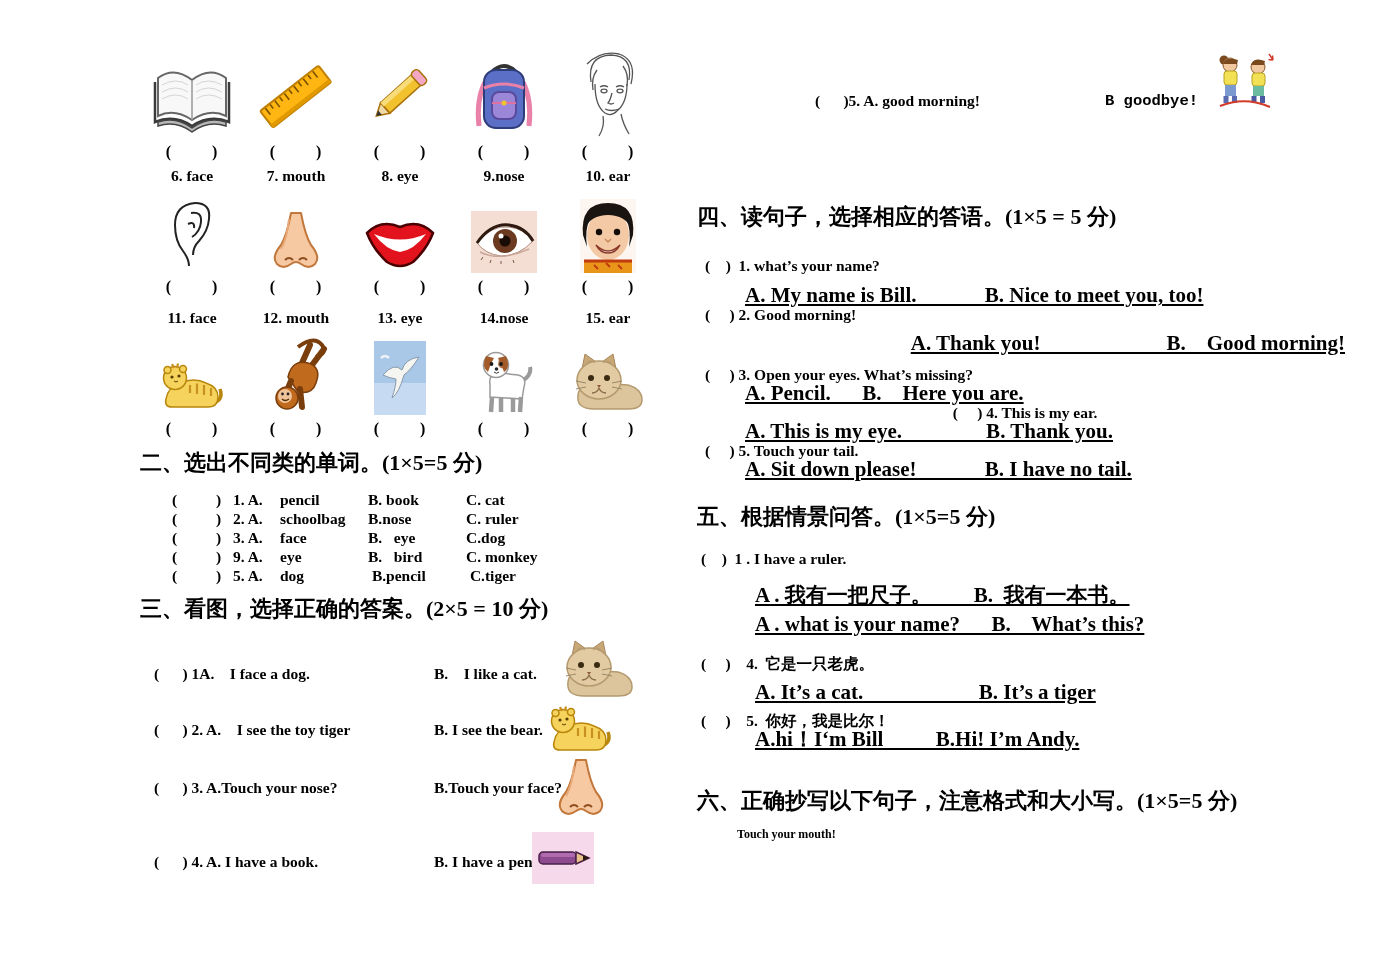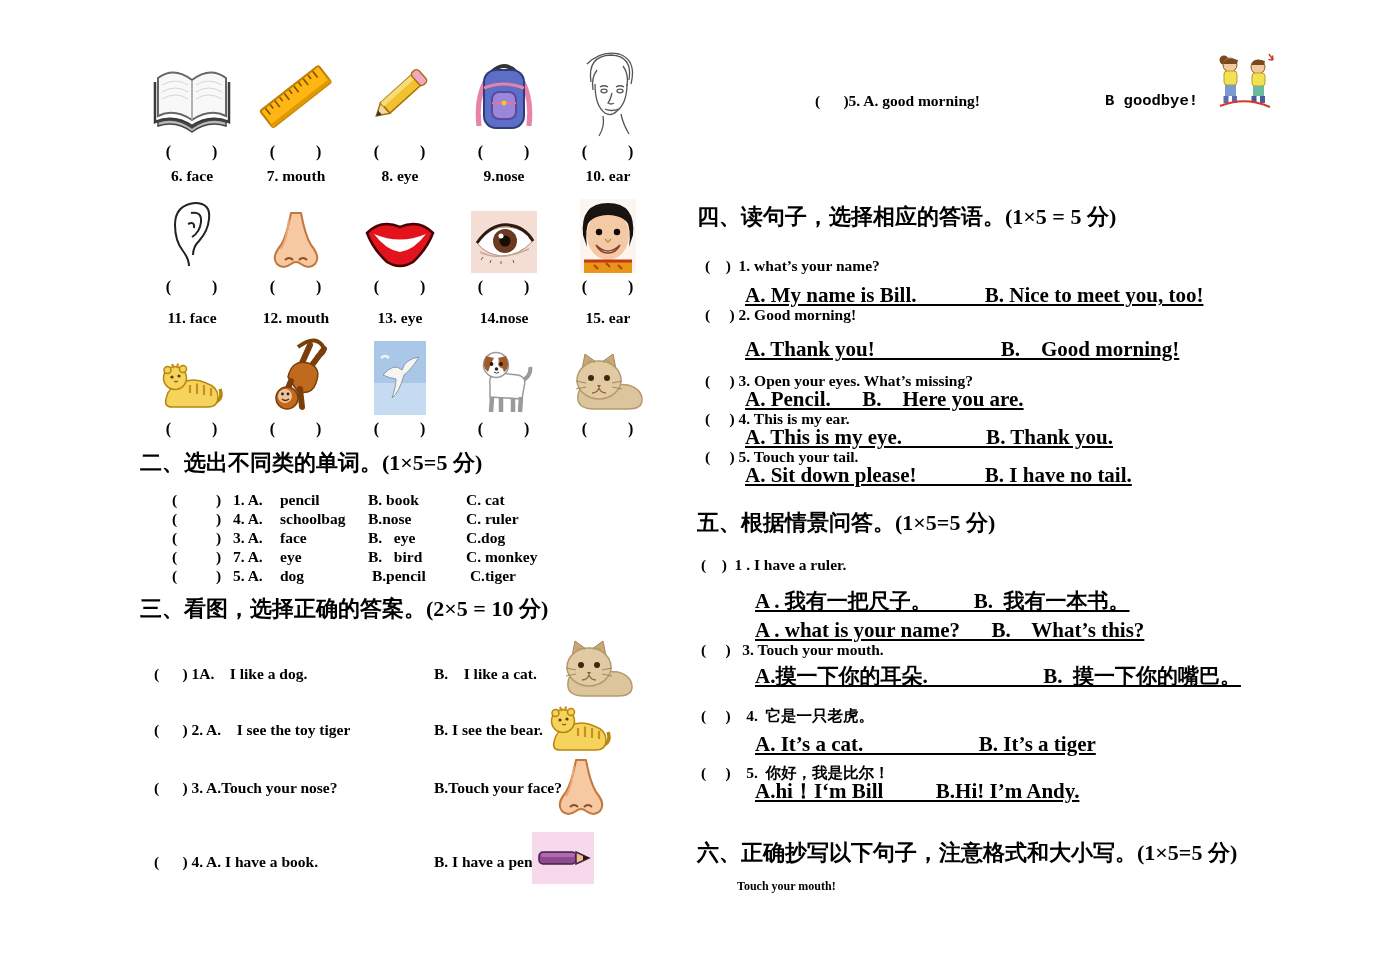--- a/index.html
+++ b/index.html
@@ -302,28 +302,28 @@
                   <path d="M17 12 Q21 8 25 12 M33 12 Q37 8 41 12" stroke="#B49A6E" fill="none"></path>
                 </svg></span>
             </div>
             <div class="paren">(        )</div>
           </div>
         </div>
       </div>
     <div class="sec" id="t2">二、选出不同类的单词。(1×5=5 分)</div>
     <div class="p2rows" id="p2rows">
         <div class="p2row"><span class="p2paren">(          )</span><span class="p2num">1. A.</span><span class="p2a">pencil</span><span class="p2b">B. book</span><span class="p2c">C. cat</span></div>
-        <div class="p2row"><span class="p2paren">(          )</span><span class="p2num">4. A.</span><span class="p2a">schoolbag</span><span class="p2b">B.nose</span><span class="p2c">C. ruler</span></div>
+        <div class="p2row"><span class="p2paren">(          )</span><span class="p2num">2. A.</span><span class="p2a">schoolbag</span><span class="p2b">B.nose</span><span class="p2c">C. ruler</span></div>
         <div class="p2row"><span class="p2paren">(          )</span><span class="p2num">3. A.</span><span class="p2a">face</span><span class="p2b">B.   eye</span><span class="p2c">C.dog</span></div>
-        <div class="p2row"><span class="p2paren">(          )</span><span class="p2num">7. A.</span><span class="p2a">eye</span><span class="p2b">B.   bird</span><span class="p2c">C. monkey</span></div>
+        <div class="p2row"><span class="p2paren">(          )</span><span class="p2num">9. A.</span><span class="p2a">eye</span><span class="p2b">B.   bird</span><span class="p2c">C. monkey</span></div>
         <div class="p2row"><span class="p2paren">(          )</span><span class="p2num">5. A.</span><span class="p2a">dog</span><span class="p2b"> B.pencil</span><span class="p2c"> C.tiger</span></div>
       </div>
     <div class="sec" id="t3">三、看图，选择正确的答案。(2×5 = 10 分)</div>
     <div id="p3rows">
-        <div class="p3row" style="margin-top: 22px;"><span class="p3a">(      ) 1A.    I like a dog.</span><span class="p3b">B.    I like a cat.</span><span class="p3img icon" style="left: 420px; top: -8px;"><svg width="76" height="64" viewBox="0 0 76 64">
+        <div class="p3row" style="margin-top: 22px;"><span class="p3a">(      ) 1A.    I face a dog.</span><span class="p3b">B.    I like a cat.</span><span class="p3img icon" style="left: 420px; top: -8px;"><svg width="76" height="64" viewBox="0 0 76 64">
               <path d="M24 58 Q6 58 8 44 Q10 30 28 32 L58 34 Q72 38 72 49 Q72 58 58 58 Z" fill="#DCC49C" stroke="#B49A6E" stroke-width="1.5"></path>
               <path d="M12 18 L15 3 L26 11 Z" fill="#C9A877" stroke="#A8865A"></path>
               <path d="M46 18 L43 3 L32 11 Z" fill="#C9A877" stroke="#A8865A"></path>
               <ellipse cx="29" cy="29" rx="22" ry="19" fill="#E2CBA2" stroke="#B49A6E" stroke-width="1.5"></ellipse>
               <circle cx="21" cy="27" r="3" fill="#3a2a12"></circle>
               <circle cx="37" cy="27" r="3" fill="#3a2a12"></circle>
               <path d="M27 34 L31 34 L29 37 Z" fill="#8a5a3a"></path>
               <path d="M29 37 Q27 42 22 42 M29 37 Q31 42 36 42" stroke="#8a6a4a" fill="none" stroke-width="1.3"></path>
               <path d="M6 30 L16 32 M6 38 L16 36 M52 30 L42 32 M52 38 L42 36" stroke="#9a8a6a" stroke-width="1"></path>
               <path d="M17 12 Q21 8 25 12 M33 12 Q37 8 41 12" stroke="#B49A6E" fill="none"></path>
@@ -382,47 +382,43 @@
           </svg></span>
     </div>
     <div class="sec" id="t4">四、读句子，选择相应的答语。(1×5 = 5 分)</div>
     <div id="p4items" class="p4">
         <div class="item">
           <div class="q" style="margin-top: 24px;">(    )  1. what’s your name?</div>
           <div class="ans" style="margin-top: 11px;">A. My name is Bill.             B. Nice to meet you, too!</div>
         </div>
         <div class="item">
           <div class="q" style="margin-top: 0px;">(     ) 2. Good morning!</div>
-          <div class="ans" style="margin-top: 16px;">A. Thank you!                        B.    Good morning!</div>
+          <div class="ans" style="margin-top: 10px; text-align: right;">A. Thank you!                        B.    Good morning!</div>
         </div>
         <div class="item">
           <div class="q" style="margin-top: 12px;">(     ) 3. Open your eyes. What’s missing?</div>
           <div class="ans" style="margin-top: 0px;">A. Pencil.      B.    Here you are.</div>
         </div>
         <div class="item">
-          <div class="q" style="margin-top: 0px;">(     ) 4. This is my ear.</div>
+          <div class="q" style="margin-top: 0px; text-align: center;">(     ) 4. This is my ear.</div>
           <div class="ans" style="margin-top: 0px;">A. This is my eye.                B. Thank you.</div>
         </div>
         <div class="item">
           <div class="q" style="margin-top: 0px;">(     ) 5. Touch your tail.</div>
           <div class="ans" style="margin-top: 0px;">A. Sit down please!             B. I have no tail.</div>
         </div>
       </div>
     <div class="sec" id="t5">五、根据情景问答。(1×5=5 分)</div>
     <div id="p5items" class="p5">
         <div class="item">
           <div class="q" style="margin-top: 17px;">(    )  1 . I have a ruler.</div>
           <div class="ans" style="margin-top: 18px;">A . 我有一把尺子。        B.  我有一本书。</div>
         </div>
         <div class="item">
           <div class="ans" style="margin-top: 10px;">A . what is your name?      B.    What’s this?</div>
-        </div>
-        <div class="item">
-          <div class="q" style="margin-top: 0px;">(     )   3. Touch your mouth.</div>
-          <div class="ans" style="margin-top: 8px;">A.摸一下你的耳朵.                      B.  摸一下你的嘴巴。</div>
         </div>
         <div class="item">
           <div class="q" style="margin-top: 20px;">(     )    4.  它是一只老虎。</div>
           <div class="ans" style="margin-top: 10px;">A. It’s a cat.                      B. It’s a tiger</div>
         </div>
         <div class="item">
           <div class="q" style="margin-top: 9px;">(     )    5.  你好，我是比尔！</div>
           <div class="ans" style="">A.hi！I‘m Bill          B.Hi! I’m Andy.</div>
         </div>
       </div>

